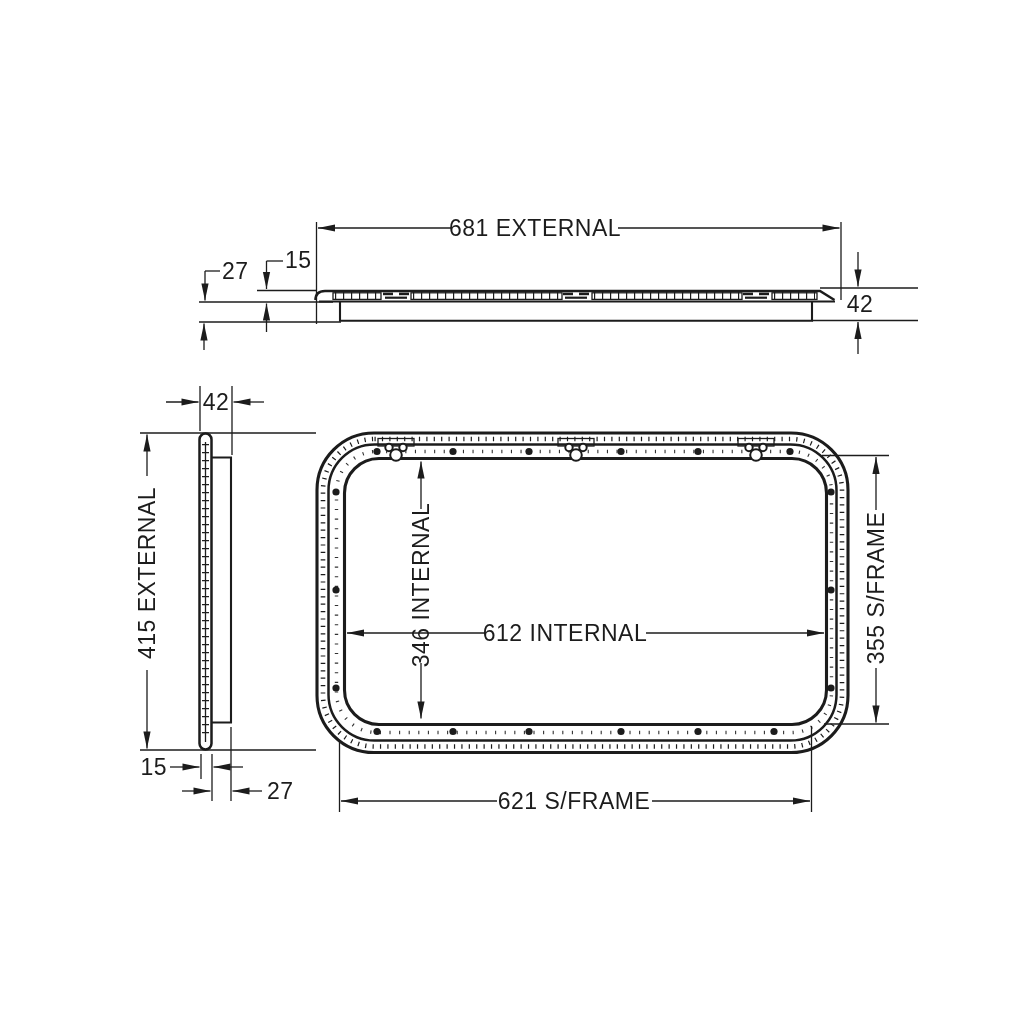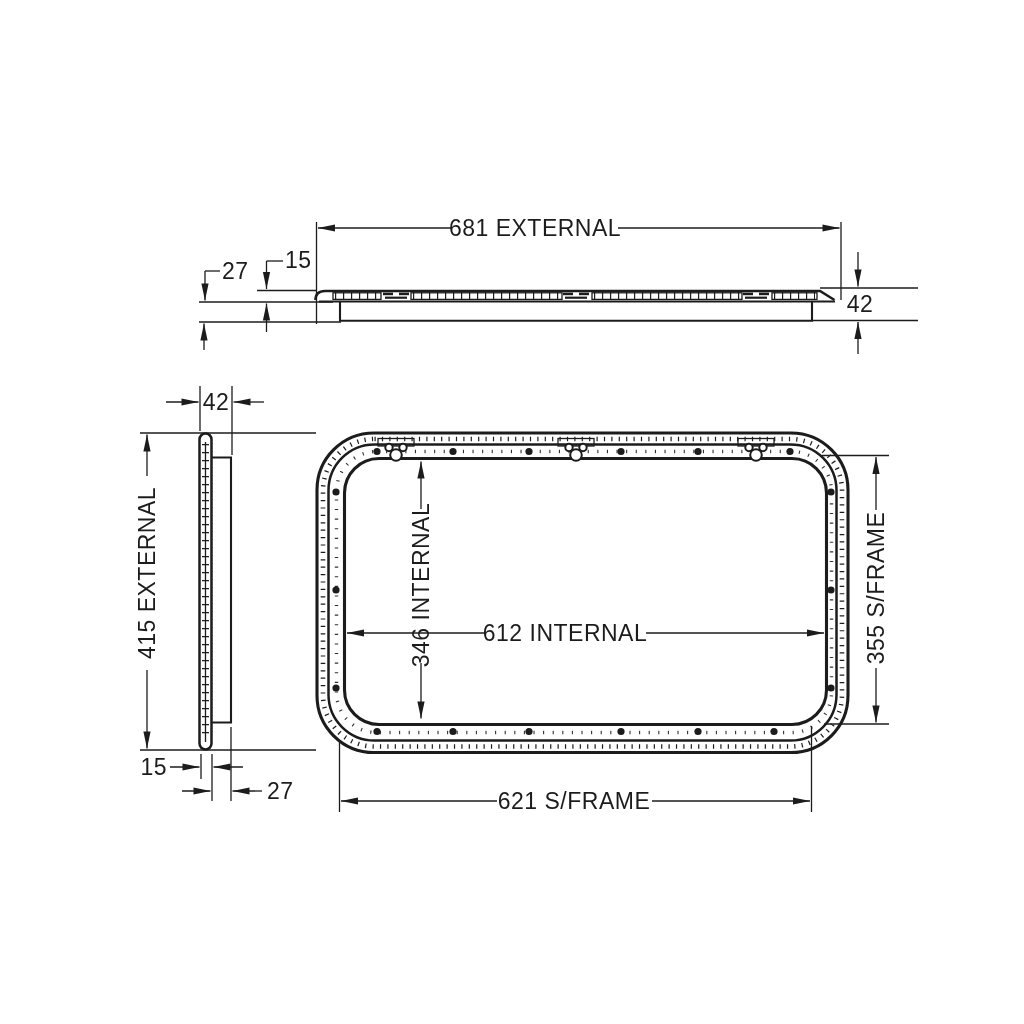--- a/index.html
+++ b/index.html
@@ -1,16 +1,16 @@
 <!DOCTYPE html>
 <html><head>
 <meta charset="utf-8">
 <style>
   html,body{margin:0;padding:0;background:#ffffff;}
-  .stage{width:1024px;height:1024px;background:#ffffff;position:relative;overflow:hidden;border-radius:31px;}
+  .stage{width:1024px;height:1024px;background:#ffffff;position:relative;overflow:hidden;}
   svg{display:block;}
   text{font-family:"Liberation Sans","DejaVu Sans",sans-serif;font-size:23px;fill:#1c1c1c;letter-spacing:0.5px;}
   .ln{stroke:#1c1c1c;fill:none;stroke-width:1.3;}
   .w2{stroke-width:2.1;}
   .w25{stroke-width:2.5;}
   .w3{stroke-width:3.1;}
   .stitch{stroke-width:4.6;stroke-dasharray:1.2 6.2;}
   .sparse{stroke-width:3.4;stroke-dasharray:1.1 8.5;opacity:.9;}
   .ticks{stroke-width:8;stroke-dasharray:1.2 6.8;}
   .vticks{stroke-width:7;stroke-dasharray:1.2 6.8;}

